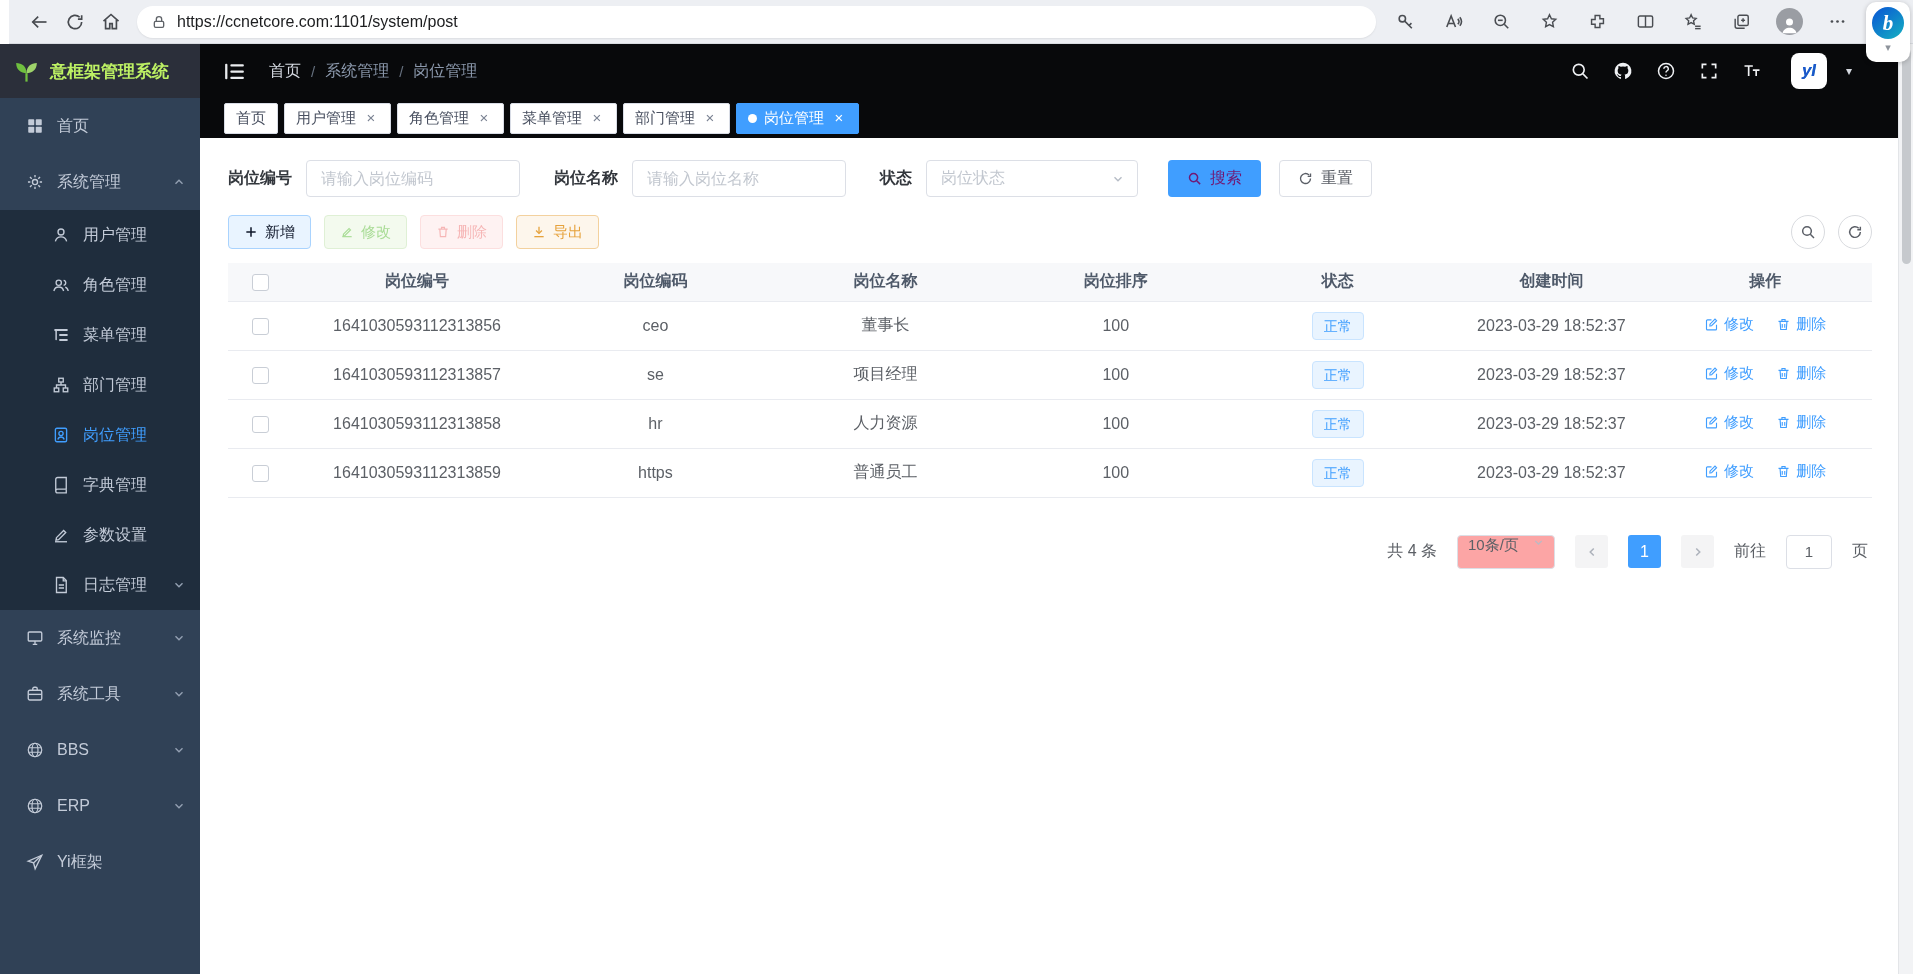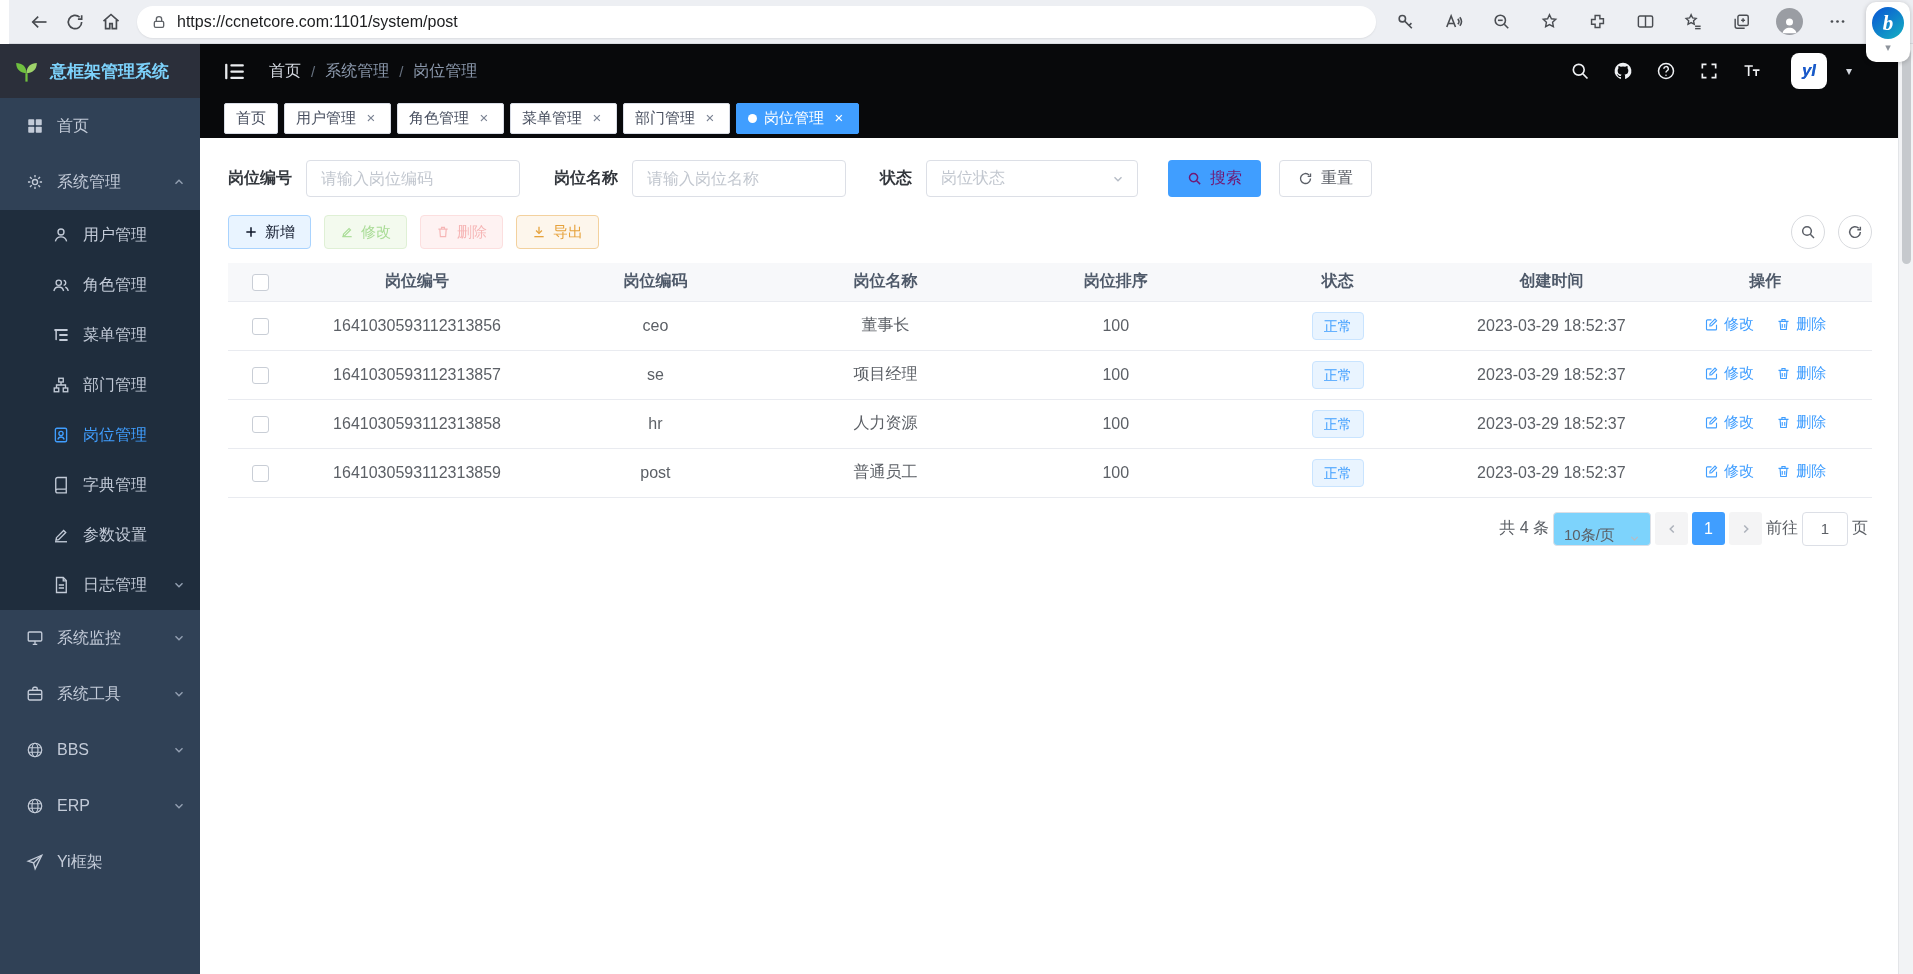--- a/index.html
+++ b/index.html
@@ -25,21 +25,21 @@
 
 
 .app{position:absolute;top:44px;left:0;width:1898px;height:930px;display:flex}
 .scrollbar{position:absolute;top:44px;right:0;width:15px;height:930px;background:#f2f3f5;border-left:1px solid #e3e5e8}
 .scroll-thumb{position:absolute;top:5px;left:3px;width:9px;height:215px;background:#c6c9cd;border-radius:5px}
 
 
 .sidebar{width:200px;height:100%;background:#304156;flex:0 0 auto;display:flex;flex-direction:column}
 .logo{height:54px;background:#2b2f3a;display:flex;align-items:center;padding:0 13px;gap:10px}
 .logo svg{width:27px;height:27px;flex:0 0 auto}
-.logo-title{color:#7dd3fc;font-size:17px;font-weight:700;white-space:nowrap}
+.logo-title{color:#bef264;font-size:17px;font-weight:700;white-space:nowrap}
 .menu{flex:1}
 .menu-item{height:56px;display:flex;align-items:center;padding:0 14px 0 26px;color:#c3cbd8;font-size:16px;gap:13px;cursor:pointer;white-space:nowrap}
 .menu-item svg{width:18px;height:18px;flex:0 0 auto}
 .menu-item .label{flex:1;overflow:hidden}
 .menu-item .chev{width:14px;height:14px;color:#93a0b2;flex:0 0 auto}
 .submenu{background:#1f2d3d}
 .submenu .menu-item{height:50px;padding-left:52px}
 .menu-item.active{color:#409EFF}
 
 
@@ -92,22 +92,22 @@
 .circle-btn svg{width:16px;height:16px}
 
 .table{width:100%;border-collapse:collapse;table-layout:fixed}
 .table th{height:38px;background:#f7f8fa;color:#4e5969;font-weight:700;font-size:16px;border-bottom:1px solid #e9ebf0;text-align:center;white-space:nowrap}
 .table td{height:49px;font-size:16px;color:#5c6066;border-bottom:1px solid #e9ebf0;text-align:center;white-space:nowrap}
 .checkbox{display:inline-block;width:17px;height:17px;border:1px solid #c9ced6;border-radius:3px;background:#fff;vertical-align:middle;cursor:pointer}
 .tag{display:inline-block;height:28px;line-height:26px;padding:0 11px;font-size:14px;color:#409EFF;background:#e9f4ff;border:1px solid #c9e4ff;border-radius:4px}
 .link{color:#409EFF;font-size:15px;display:inline-flex;align-items:center;gap:5px;margin:0 9px;cursor:pointer;text-decoration:none}
 .link svg{width:15px;height:15px}
 
-.pagination{display:flex;align-items:center;justify-content:flex-end;margin-top:14px;font-size:16px;color:#5c6066;gap:4px;padding-right:4px}
-.size-select{width:98px;height:34px;border:1px solid #dcdfe6;border-radius:4px;display:flex;align-items:flex-end;justify-content:space-between;padding:0 9px 0 10px;font-size:15px;color:#5c6066;background:#7dd3fc;cursor:pointer}
+.pagination{display:flex;align-items:center;justify-content:flex-end;margin-top:37px;font-size:16px;color:#5c6066;gap:20px;padding-right:4px}
+.size-select{width:98px;height:34px;border:1px solid #dcdfe6;border-radius:4px;display:flex;align-items:flex-start;justify-content:space-between;padding:0 9px 0 10px;font-size:15px;color:#5c6066;background:#fca5a5;cursor:pointer}
 .size-select .chev{width:13px;height:13px;color:#b6bcc6}
 .pg-btn{min-width:33px;height:33px;background:#f4f4f5;border-radius:3px;display:flex;align-items:center;justify-content:center;color:#adb2bb;cursor:pointer}
 .pg-btn svg{width:14px;height:14px}
 .pg-num{min-width:33px;height:33px;background:#409EFF;border-radius:3px;color:#fff;display:flex;align-items:center;justify-content:center;font-size:16px;cursor:pointer}
 .goto-input{width:46px;height:34px;border:1px solid #dcdfe6;border-radius:4px;text-align:center;font-size:15px;color:#5c6066;outline:none}
 </style>
 </head>
 <body>
 
 <div class="screen">
@@ -624,21 +624,21 @@
                       <path d="M4 7h16M9.5 7V4h5v3M6.5 7l1 13h9l1-13"></path>
                       <path d="M10 11v6M14 11v6"></path>
                     </svg>
                     <span>删除</span>
                   </a>
               </td>
             </tr>
             <tr>
               <td><span class="checkbox"></span></td>
               <td>1641030593112313859</td>
-              <td>post</td>
+              <td>https</td>
               <td>普通员工</td>
               <td>100</td>
               <td><span class="tag">正常</span></td>
               <td>2023-03-29 18:52:37</td>
               <td>
                 <a class="link">
                     <svg viewBox="0 0 24 24" fill="none" stroke="currentColor" stroke-width="1.8">
                       <path d="M12 4.5H5.5A1.5 1.5 0 0 0 4 6v13a1.5 1.5 0 0 0 1.5 1.5h13A1.5 1.5 0 0 0 20 19v-6.5"></path>
                       <path d="M9.5 14.5l2.6-.6 8-8L17.6 3.4l-8 8z"></path>
                     </svg>

